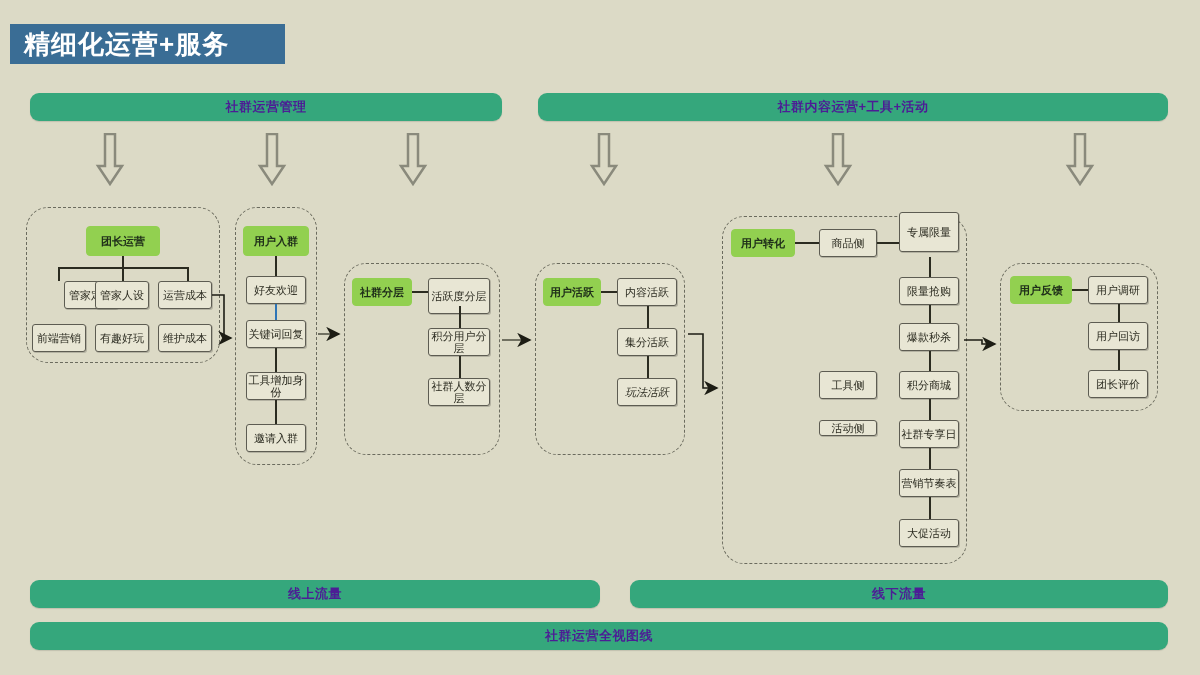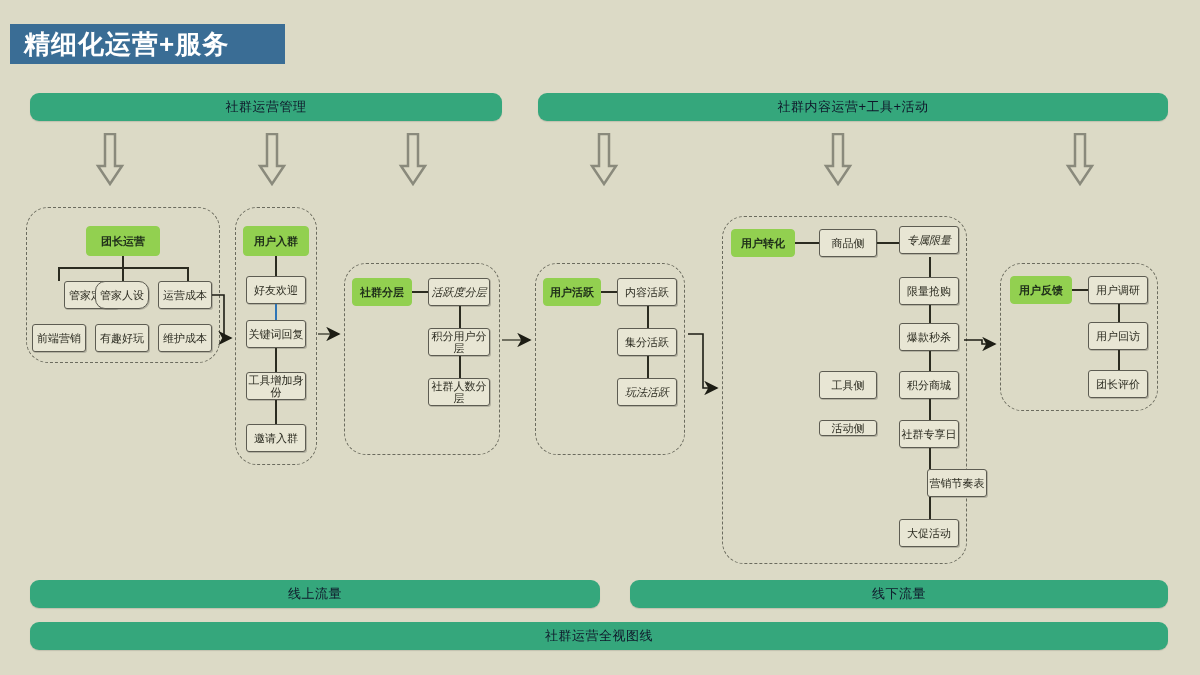--- a/index.html
+++ b/index.html
@@ -16,21 +16,21 @@
     position:absolute;left:10px;top:24px;width:275px;height:40px;
     background:#3a6d95;color:#ffffff;
     display:flex;align-items:center;
     padding-left:14px;box-sizing:border-box;
     font-size:26px;font-weight:bold;letter-spacing:1px;
   }
 
   
   .gbar{
     position:absolute;background:#35a77c;border-radius:9px;
-    color:#0f172a;font-size:13px;font-weight:normal;
+    color:#4c1d95;font-size:13px;font-weight:bold;
     display:flex;align-items:center;justify-content:center;
     letter-spacing:.5px;
     box-shadow:0 1px 1px rgba(0,0,0,.12);
   }
   .gbar-top-left  {left:30px; top:93px;  width:472px;height:28px;}
   .gbar-top-right {left:538px;top:93px;  width:630px;height:28px;}
   .gbar-bot-left  {left:30px; top:580px; width:570px;height:28px;}
   .gbar-bot-right {left:630px;top:580px; width:538px;height:28px;}
   .gbar-bottom    {left:30px; top:622px; width:1138px;height:28px;}
 
@@ -121,41 +121,41 @@
   <div class="group" style="left:26px;top:207px;width:194px;height:156px;"></div>
   <div class="node green" style="left:86px;top:226px;width:74px;height:30px;">团长运营</div>
 
   <div class="ln v" style="left:122px;top:256px;height:12px;"></div>
   <div class="ln h" style="left:58px;top:267px;width:130px;"></div>
   <div class="ln v" style="left:58px;top:267px;height:14px;"></div>
   <div class="ln v" style="left:122px;top:267px;height:14px;"></div>
   <div class="ln v" style="left:187px;top:267px;height:14px;"></div>
 
   <div class="node" style="left:32px;top:281px;width:54px;height:28px;margin-left:32px;">管家定位</div>
-  <div class="node" style="left:95px;top:281px;width:54px;height:28px;border-radius:10px;">管家人设</div>
+  <div class="node" style="left:95px;top:281px;width:54px;height:28px;">管家人设</div>
   <div class="node" style="left:158px;top:281px;width:54px;height:28px;">运营成本</div>
   <div class="node" style="left:32px;top:324px;width:54px;height:28px;">前端营销</div>
   <div class="node" style="left:95px;top:324px;width:54px;height:28px;">有趣好玩</div>
   <div class="node" style="left:158px;top:324px;width:54px;height:28px;">维护成本</div>
 
   <div class="group" style="left:235px;top:207px;width:82px;height:258px;"></div>
   <div class="node green" style="left:243px;top:226px;width:66px;height:30px;">用户入群</div>
   <div class="ln v" style="left:275px;top:256px;height:20px;"></div>
   <div class="node" style="left:246px;top:276px;width:60px;height:28px;">好友欢迎</div>
   <div class="ln v blue" style="left:275px;top:304px;height:16px;"></div>
   <div class="node" style="left:246px;top:320px;width:60px;height:28px;">关键词回复</div>
   <div class="ln v" style="left:275px;top:348px;height:24px;"></div>
   <div class="node" style="left:246px;top:372px;width:60px;height:28px;">工具增加身份</div>
   <div class="ln v" style="left:275px;top:400px;height:24px;"></div>
   <div class="node" style="left:246px;top:424px;width:60px;height:28px;">邀请入群</div>
 
   <div class="group" style="left:344px;top:263px;width:156px;height:192px;"></div>
   <div class="node green" style="left:352px;top:278px;width:60px;height:28px;">社群分层</div>
   <div class="ln h" style="left:412px;top:291px;width:16px;"></div>
-  <div class="node" style="left:428px;top:278px;width:62px;height:28px;font-style:italic;">活跃度分层</div>
+  <div class="node" style="left:428px;top:278px;width:62px;height:36px;">活跃度分层</div>
   <div class="ln v" style="left:459px;top:306px;height:22px;"></div>
   <div class="node" style="left:428px;top:328px;width:62px;height:28px;">积分用户分层</div>
   <div class="ln v" style="left:459px;top:356px;height:22px;"></div>
   <div class="node" style="left:428px;top:378px;width:62px;height:28px;">社群人数分层</div>
 
   <div class="group" style="left:535px;top:263px;width:150px;height:192px;"></div>
   <div class="node green" style="left:543px;top:278px;width:58px;height:28px;">用户活跃</div>
   <div class="ln h" style="left:601px;top:291px;width:16px;"></div>
   <div class="node" style="left:617px;top:278px;width:60px;height:28px;">内容活跃</div>
   <div class="ln v" style="left:647px;top:306px;height:22px;"></div>
@@ -164,31 +164,31 @@
   <div class="node" style="left:617px;top:378px;width:60px;height:28px;font-style:italic;">玩法活跃</div>
 
   <div class="group" style="left:722px;top:216px;width:245px;height:348px;"></div>
   <div class="node green" style="left:731px;top:229px;width:64px;height:28px;">用户转化</div>
   <div class="ln h" style="left:795px;top:242px;width:24px;"></div>
   <div class="node" style="left:819px;top:229px;width:58px;height:28px;">商品侧</div>
   <div class="ln h" style="left:877px;top:242px;width:22px;"></div>
   <div class="node" style="left:819px;top:371px;width:58px;height:28px;">工具侧</div>
   <div class="node" style="left:819px;top:420px;width:58px;height:16px;">活动侧</div>
 
-  <div class="node" style="left:899px;top:226px;width:60px;height:28px;font-style:italic;">专属限量</div>
+  <div class="node" style="left:899px;top:212px;width:60px;height:40px;">专属限量</div>
   <div class="ln v" style="left:929px;top:257px;height:20px;"></div>
   <div class="node" style="left:899px;top:277px;width:60px;height:28px;">限量抢购</div>
   <div class="ln v" style="left:929px;top:305px;height:18px;"></div>
   <div class="node" style="left:899px;top:323px;width:60px;height:28px;">爆款秒杀</div>
   <div class="ln v" style="left:929px;top:351px;height:20px;"></div>
   <div class="node" style="left:899px;top:371px;width:60px;height:28px;">积分商城</div>
   <div class="ln v" style="left:929px;top:399px;height:21px;"></div>
   <div class="node" style="left:899px;top:420px;width:60px;height:28px;">社群专享日</div>
   <div class="ln v" style="left:929px;top:448px;height:21px;"></div>
-  <div class="node" style="left:899px;top:469px;width:60px;height:28px;margin-left:28px;">营销节奏表</div>
+  <div class="node" style="left:899px;top:469px;width:60px;height:28px;">营销节奏表</div>
   <div class="ln v" style="left:929px;top:497px;height:22px;"></div>
   <div class="node" style="left:899px;top:519px;width:60px;height:28px;">大促活动</div>
 
   <div class="group" style="left:1000px;top:263px;width:158px;height:148px;"></div>
   <div class="node green" style="left:1010px;top:276px;width:62px;height:28px;">用户反馈</div>
   <div class="ln h" style="left:1072px;top:289px;width:16px;"></div>
   <div class="node" style="left:1088px;top:276px;width:60px;height:28px;">用户调研</div>
   <div class="ln v" style="left:1118px;top:304px;height:18px;"></div>
   <div class="node" style="left:1088px;top:322px;width:60px;height:28px;">用户回访</div>
   <div class="ln v" style="left:1118px;top:350px;height:20px;"></div>

